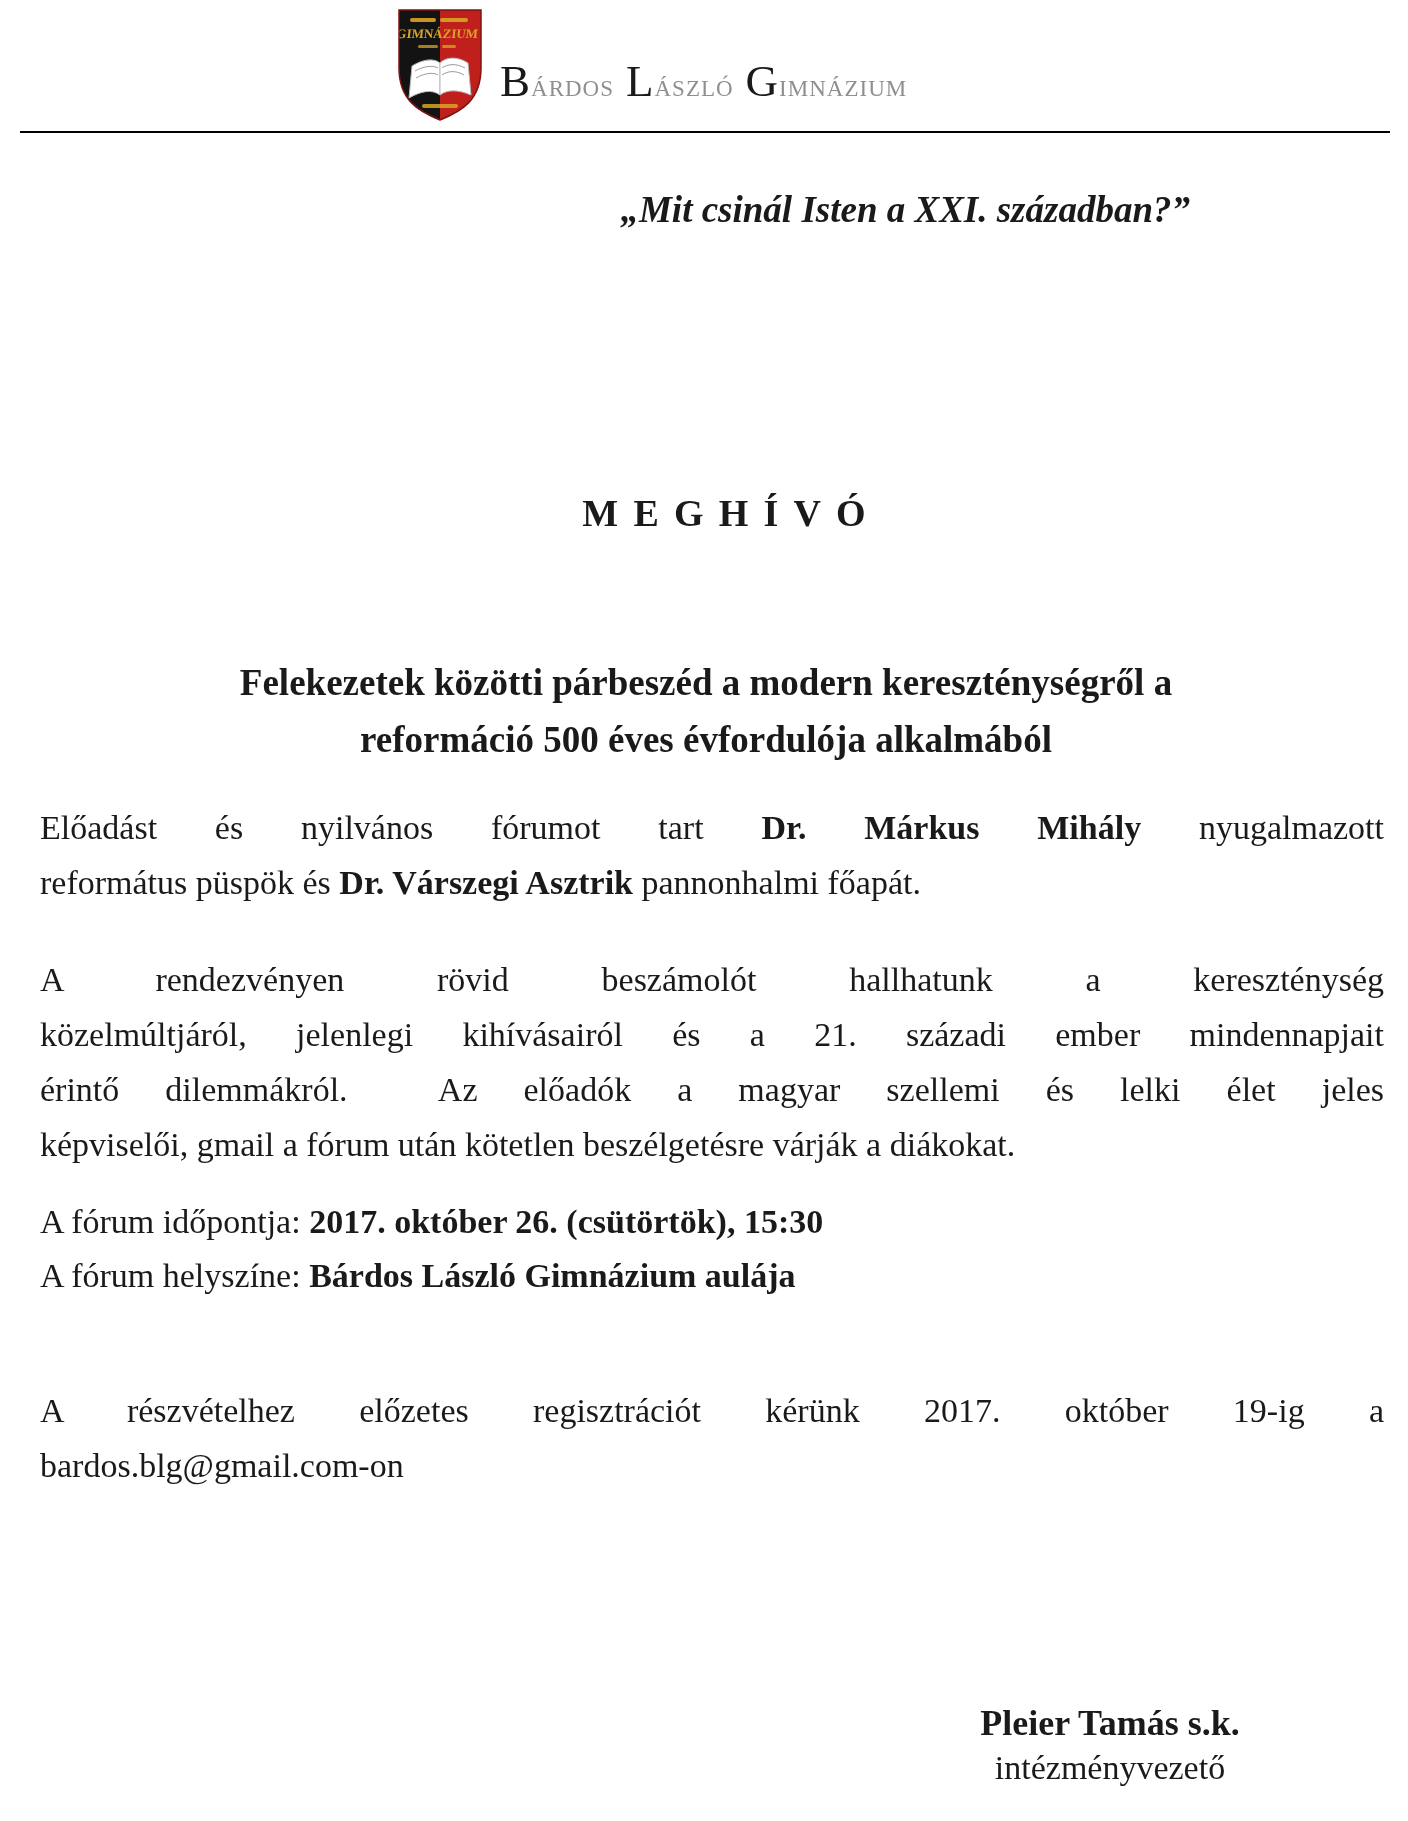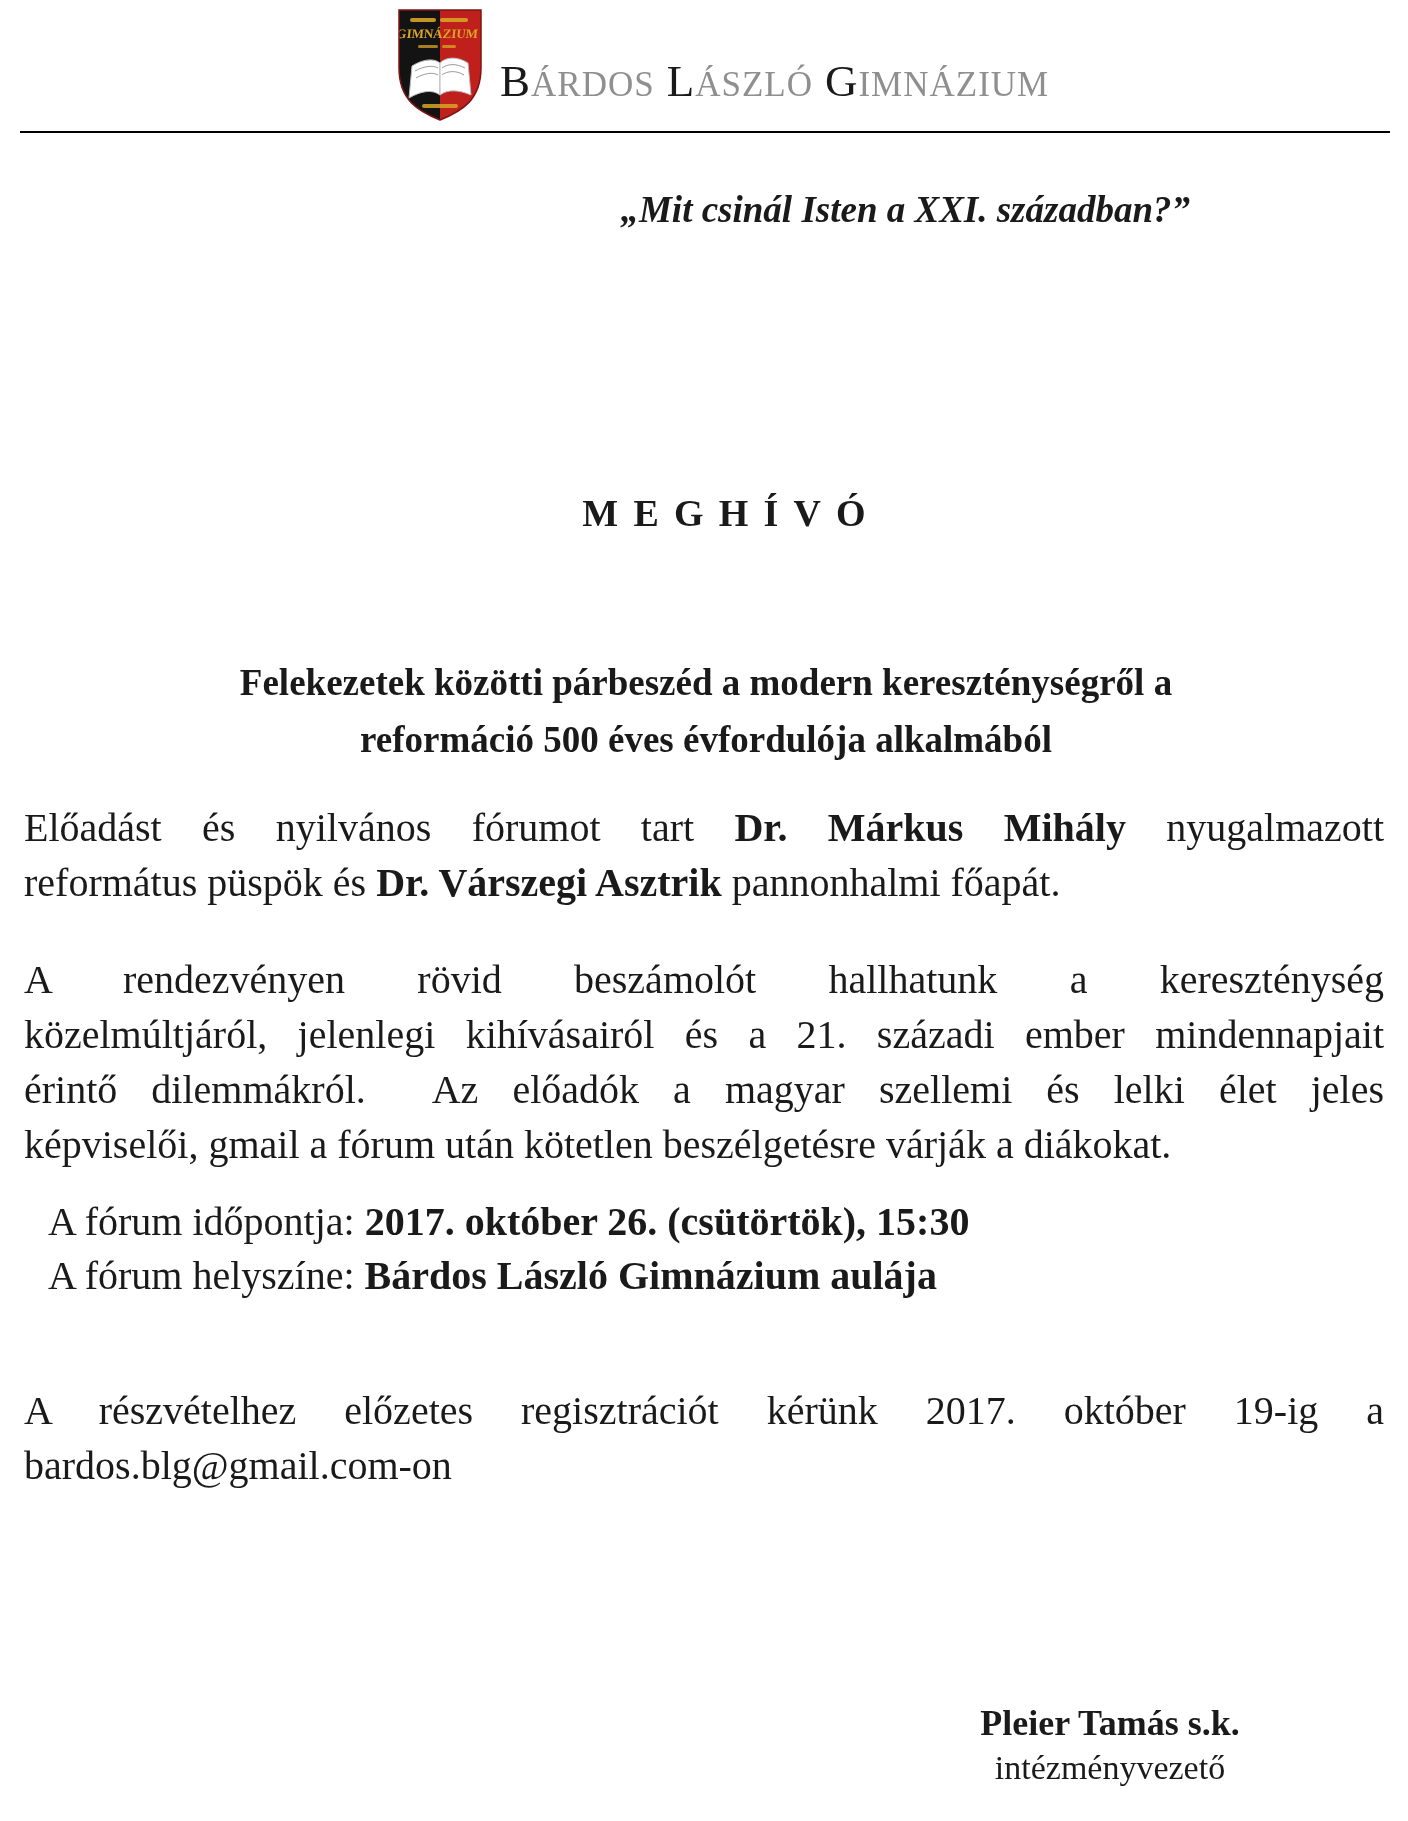--- a/index.html
+++ b/index.html
@@ -28,21 +28,21 @@
   .crest .book-line{stroke:#9a9a9a;stroke-width:1;fill:none;}
   .crest .gold{fill:var(--crest-gold);}
   .crest text{font-family:"Liberation Serif",serif;font-weight:bold;}
 
   .school-name{
     position:absolute;left:500px;top:58px;
     white-space:nowrap;word-spacing:7px;letter-spacing:1px;
     line-height:46px;
   }
   .school-name .initial{font-size:45px;color:var(--text-black);}
-  .school-name .rest{font-size:35px;color:var(--school-name-gray);}
+  .school-name .rest{font-size:23px;color:var(--school-name-gray);}
 
   .rule{
     position:absolute;left:20px;right:18px;top:131px;
     border:none;border-top:2px solid #000;margin:0;
   }
 
   
   .quote{
     position:absolute;top:188px;right:218px;
     font-size:37px;font-weight:bold;font-style:italic;
@@ -56,24 +56,24 @@
     letter-spacing:0.40em;text-indent:0.40em;margin:4px;
   }
 
   
   .subject{
     position:absolute;top:630px;left:28px;right:24px;
     text-align:center;font-weight:bold;font-size:37px;line-height:57px;margin-top:24px;
   }
 
   
-  .para{position:absolute;left:24px;right:24px;font-size:40px;line-height:55px;}
+  .para{position:absolute;left:40px;right:24px;font-size:34px;line-height:55px;}
   .p-speakers{top:800px;}
   .p-event{top:952px;}
-  .p-details{top:1195px;line-height:54px;margin-left:24px;}
+  .p-details{top:1195px;line-height:54px;}
   .p-reg{top:1383px;}
   .jline{text-align:justify;text-align-last:justify;}
   .lline{text-align:left;text-align-last:left;}
   .para b{font-weight:bold;}
 
   
   .signature{position:absolute;top:1700px;left:830px;width:560px;text-align:center;}
   .sig-name{font-size:36px;font-weight:bold;line-height:46px;}
   .sig-role{font-size:34px;line-height:44px;}
 </style>

